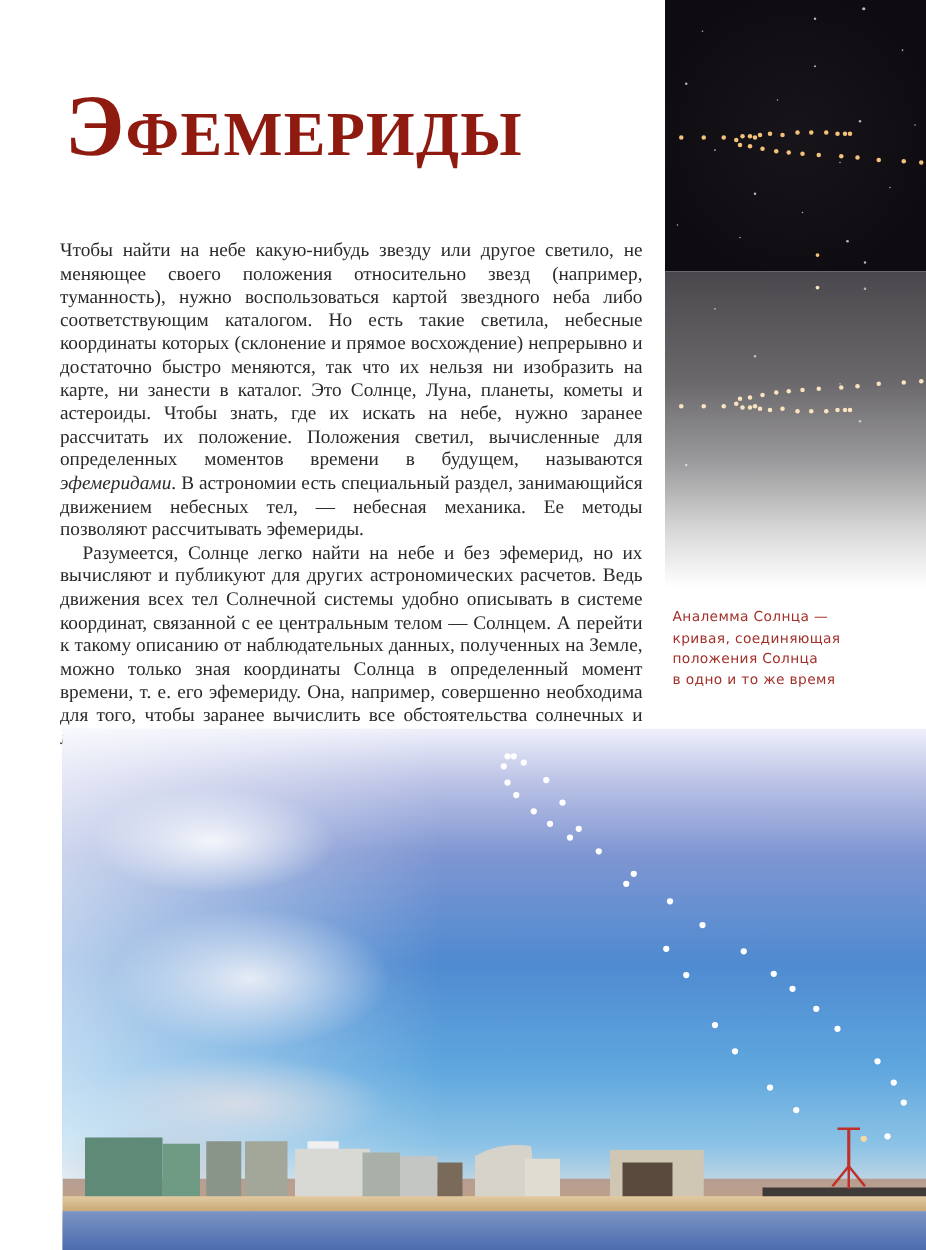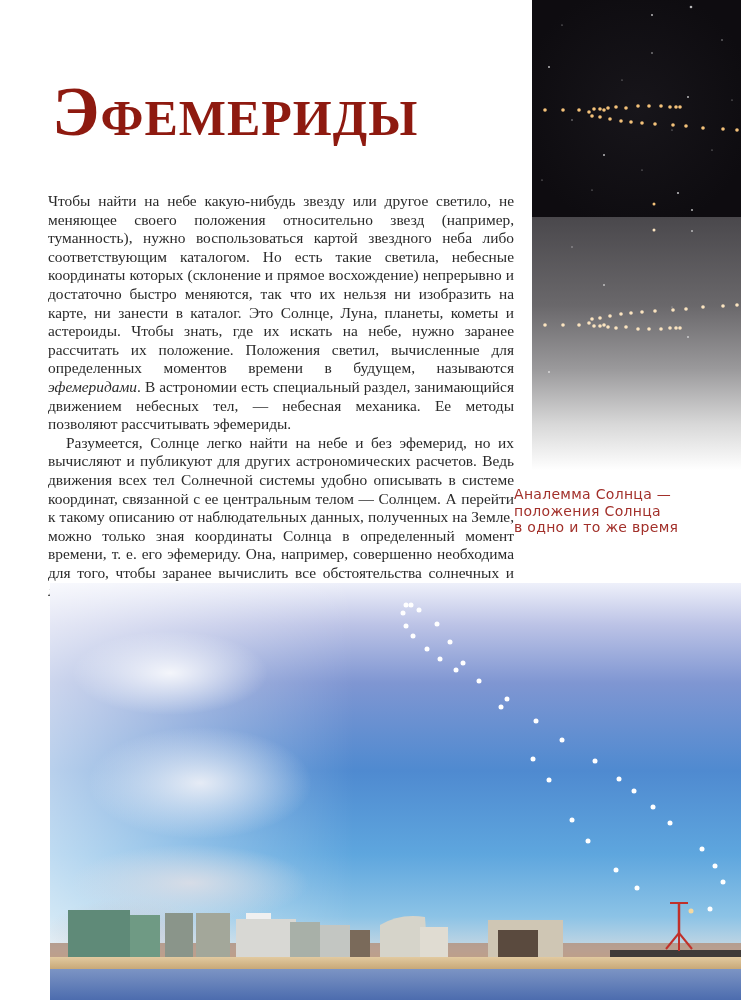--- a/index.html
+++ b/index.html
@@ -4,21 +4,21 @@
 <style>
   html, body { margin: 0; padding: 0; }
   body {
     width: 741px; height: 1000px; position: relative; overflow: hidden;
     background: #ffffff;
     font-family: "Liberation Serif", "DejaVu Serif", serif;
   }
   .title {
     position: absolute; left: 52px; top: 68px; margin: 0;
     color: #8e1a10; font-family: "Liberation Serif", serif; font-weight: bold;
-    line-height: 88px; letter-spacing: 1px;
+    line-height: 68px; letter-spacing: 1px;
   }
   .title .l1 { display: block; font-size: 58px; }
   .title .l1 .cap { font-size: 70px; }
   .title .l1 .sc { font-size: 50px; }
   .title .l2 { display: block; font-size: 50px; letter-spacing: 2px; }
   .body-text {
     position: absolute; left: 48px; top: 192px; width: 466px;
     font-family: "Liberation Serif", serif; font-size: 15.4px; line-height: 18.6px;
     color: #2a2a2a; text-align: justify; hyphens: manual;
   }
@@ -31,22 +31,22 @@
   }
   .sky-top {
     position: absolute; left: 0; top: 0; width: 209px; height: 217px;
     background: radial-gradient(ellipse at 50% 50%, #17151a 0%, #0e0c10 80%);
   }
   .sky-bottom {
     position: absolute; left: 0; top: 217px; width: 209px; height: 253px;
     background: linear-gradient(to bottom, #4a484c 0%, #6a686b 35%, #9a999b 60%, #d8d8d8 82%, #ffffff 100%);
   }
   .caption {
-    position: absolute; left: 514px; top: 486px; width: 200px;
-    font-family: "DejaVu Sans", sans-serif; font-size: 14px; line-height: 16.5px;
+    position: absolute; left: 538px; top: 486px; width: 200px;
+    font-family: "DejaVu Sans", sans-serif; font-size: 11px; line-height: 16.5px;
     color: #a2302a; letter-spacing: 0.3px;
   }
   .caption span { display: block; }
 
   .city-photo {
     position: absolute; left: 50px; top: 583px; width: 691px; height: 417px; overflow: hidden;
     background: linear-gradient(to bottom, #eef0fa 0%, #bcc3e6 10%, #7f96d2 24%, #4f8ad0 45%, #5ea6de 65%, #8cc3e6 80%, #c7d8e3 88%, #dcd4c3 92%, #6e87b8 94%, #4a6fb0 100%);
   }
   .clouds {
     position: absolute; left: 0; top: 0; width: 320px; height: 360px;
@@ -178,20 +178,21 @@
           <circle cx="138" cy="111" r="1.8"></circle>
           <circle cx="144" cy="111" r="1.8"></circle>
         <circle cx="148" cy="111" r="1.8"></circle>
       </g>
     </svg>
   </div>
 </div>
 
 <div class="caption">
   <span>Аналемма Солнца —</span>
+  <span>кривая, соединяющая</span>
   <span>положения Солнца</span>
   <span>в одно и то же время</span>
 </div>
 
 <div class="city-photo">
   <div class="clouds"></div>
 
   <svg width="691" height="417" viewBox="0 0 691 417" style="position:absolute;left:0;top:0">
     <g fill="#ffffff">
       <circle cx="356" cy="22" r="2.5"></circle>

